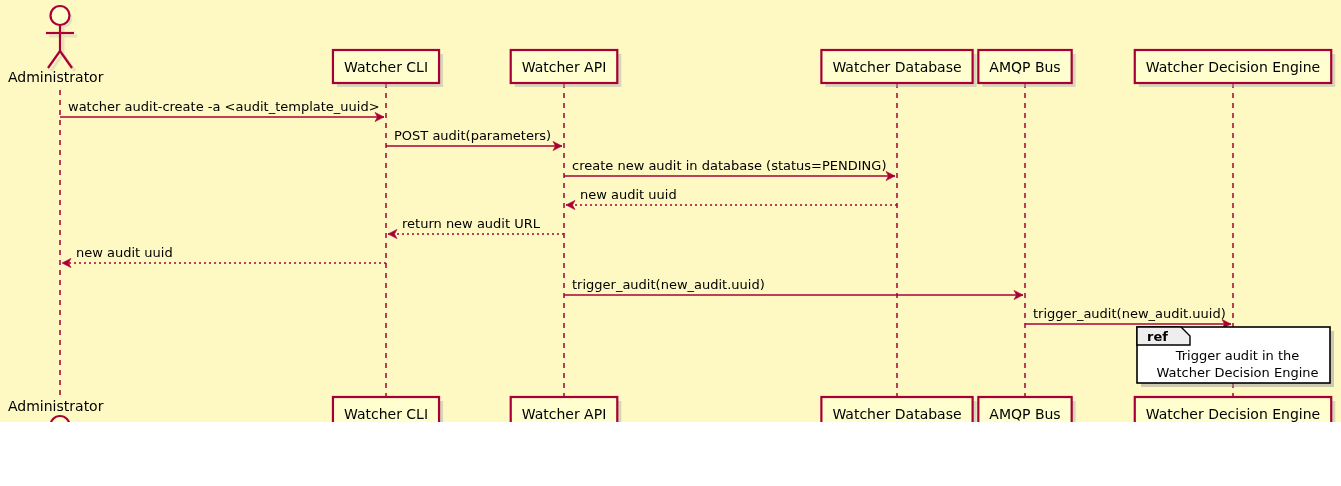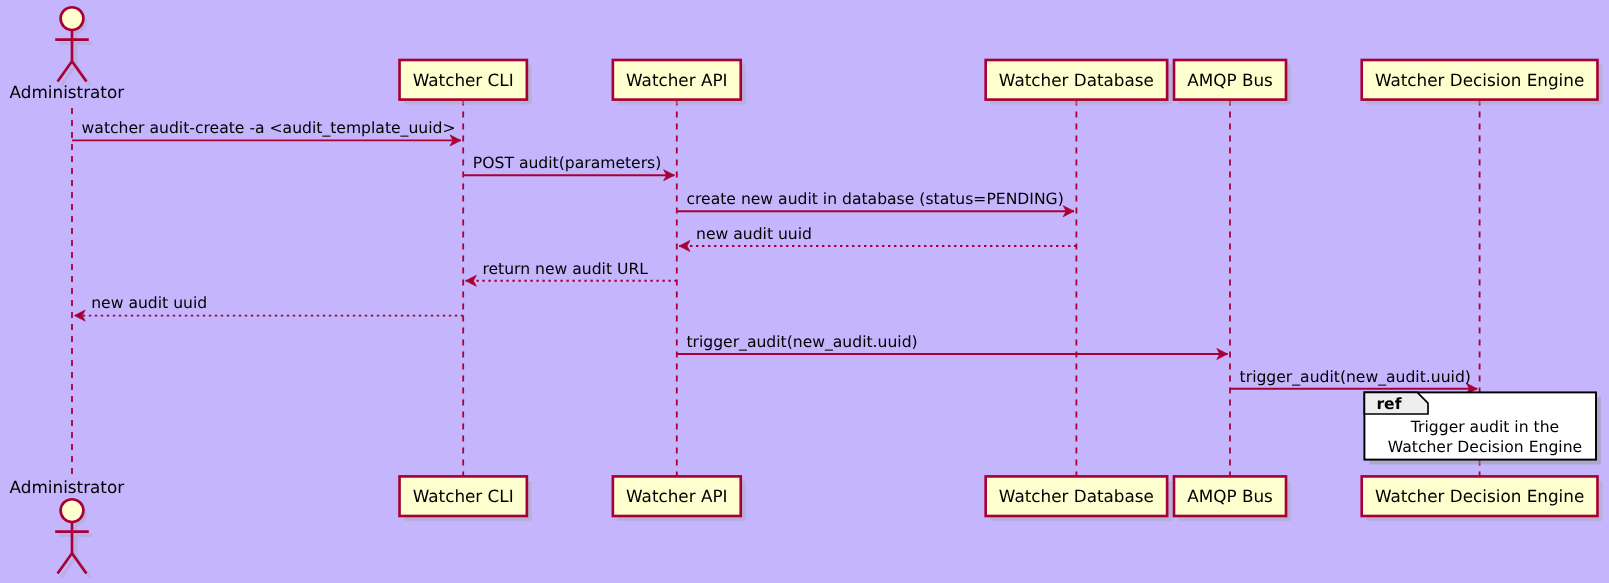--- a/index.html
+++ b/index.html
@@ -6,22 +6,22 @@
     margin: 0;
     padding: 0;
     background: #FFFFFF;
   }
   body {
     font-family: "DejaVu Sans", sans-serif;
   }
   #canvas {
     position: relative;
     width: 1341px;
-    height: 486px;
-    background: #c4b5fd;
+    height: 422px;
+    background: #fef9c3;
     overflow: hidden;
   }
   svg.diagram {
     position: absolute;
     left: 0;
     top: 0;
     width: 1341px;
     height: 486px;
   }
   .plabel {

